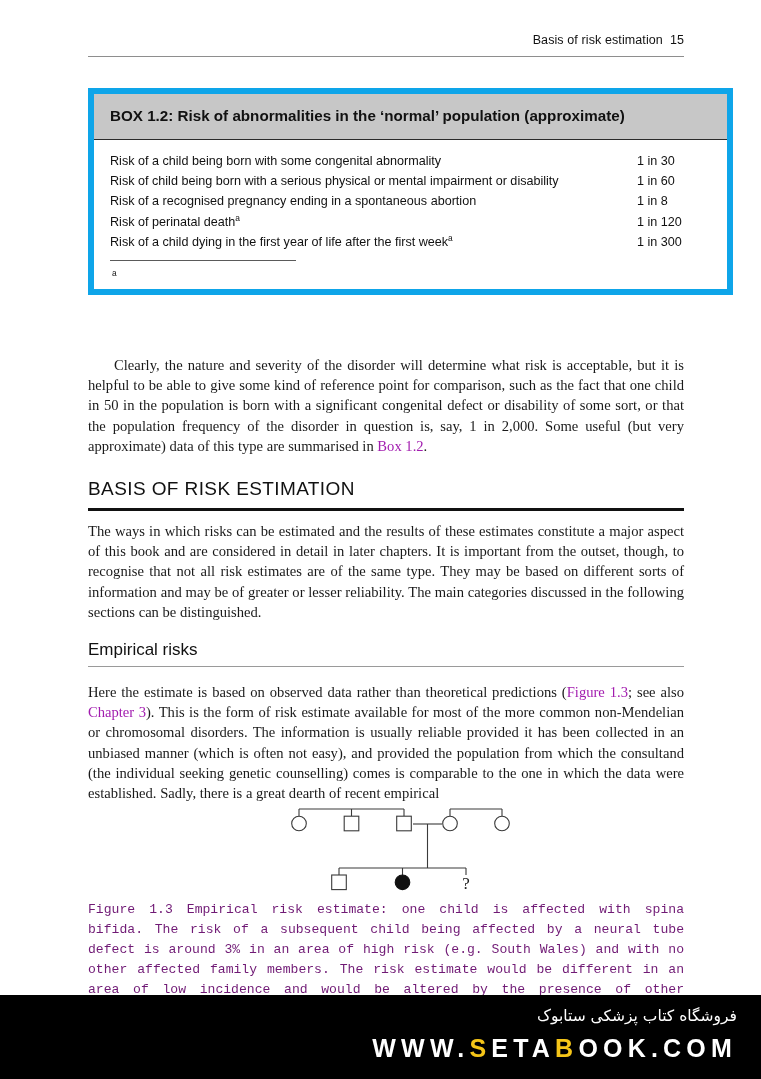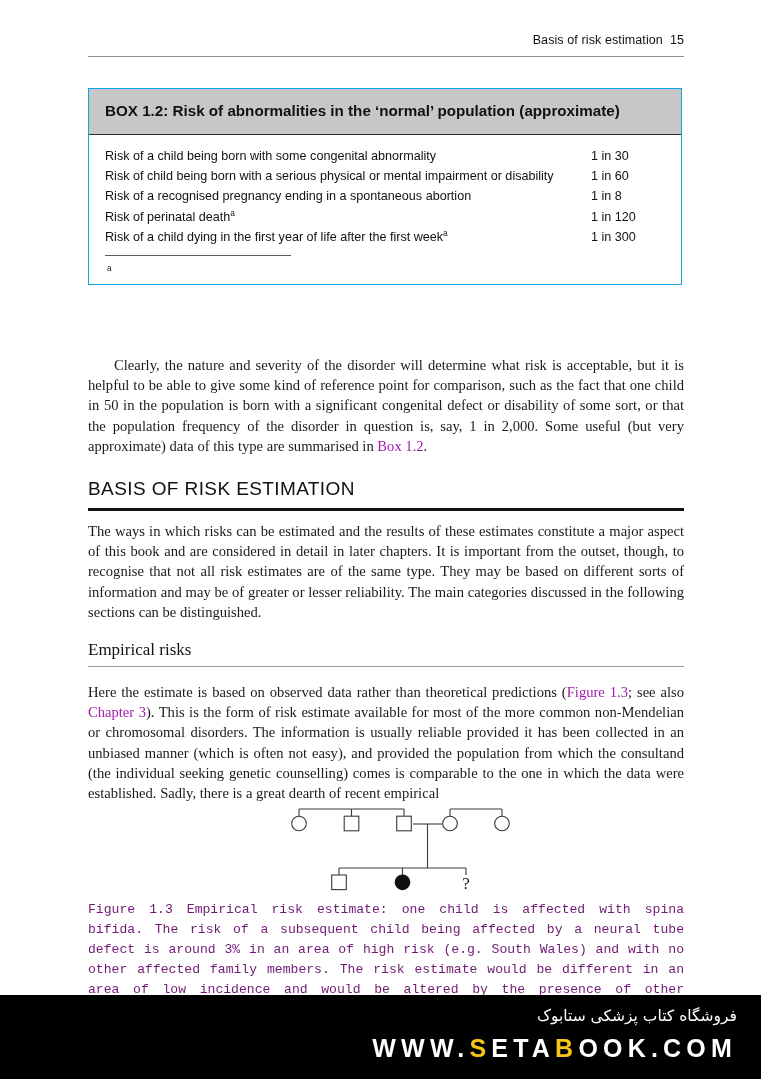--- a/index.html
+++ b/index.html
@@ -43,22 +43,22 @@
     left: 84px; top: 56px;
     width: 596px;
     height: 1px;
     background: #8e8e8e;
   }
 
   
   .box {
     position: absolute;
     left: 84px; top: 88px;
-    width: 594px;
-    border: 1px solid #0ea5e9;
+    width: 645px;
+    border: 6px solid #0ea5e9;
     background: #ffffff;
     box-sizing: border-box;
   }
   .box-header {
     background: #c7c7c7;
     border-bottom: 1px solid #2b2b2b;
     padding: 11px 16px 12px 16px;
     font-family: "Liberation Sans", sans-serif;
     font-size: 15.2px;
     font-weight: bold;
@@ -137,21 +137,21 @@
     position: absolute;
     left: 84px;
     width: 596px;
     height: 2.6px;
     background: #111111;
   }
   .h2 {
     position: absolute;
     left: 84px;
     width: 596px;
-    font-family: Liberation Serif, serif;
+    font-family: Liberation Sans, sans-serif;
     font-size: 17px;
     font-weight: normal;
     color: #111111;
   }
   .h2-rule {
     position: absolute;
     left: 84px;
     width: 596px;
     height: 1.4px;
     background: #9a9a9a;

